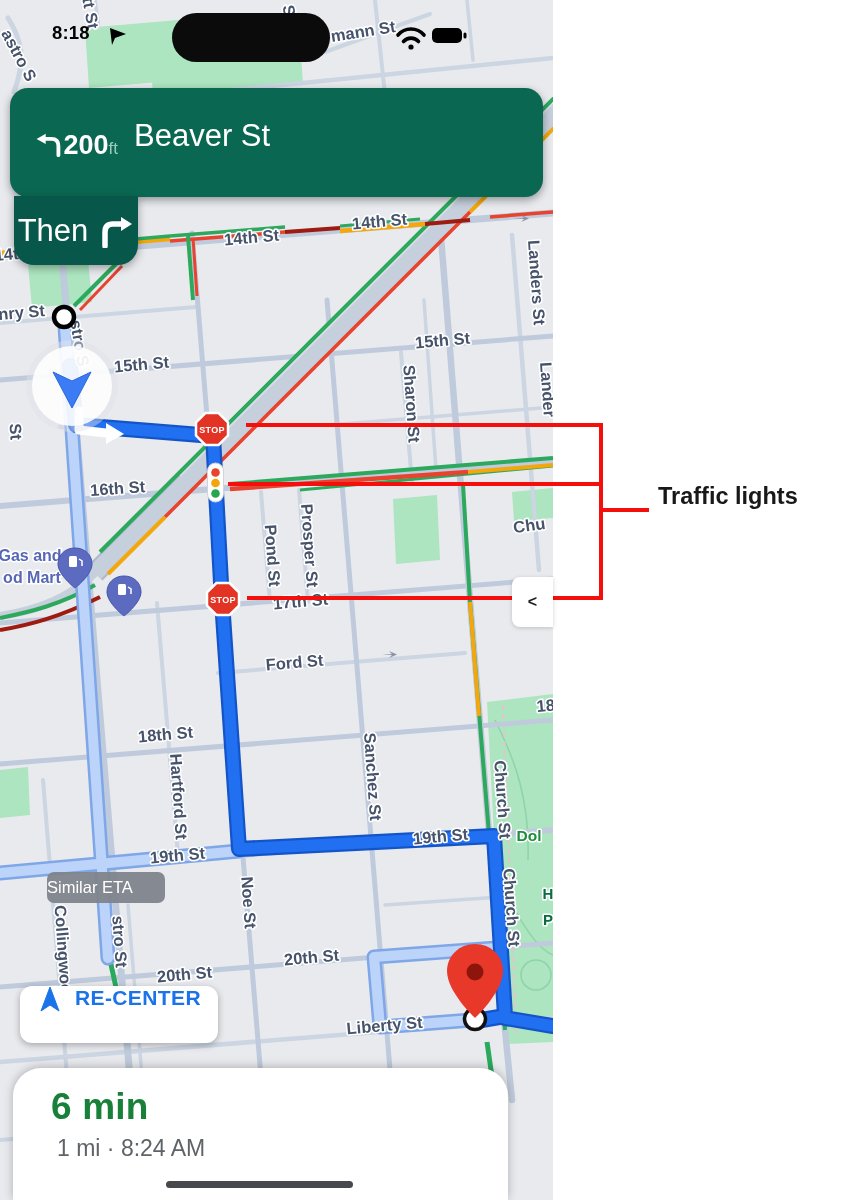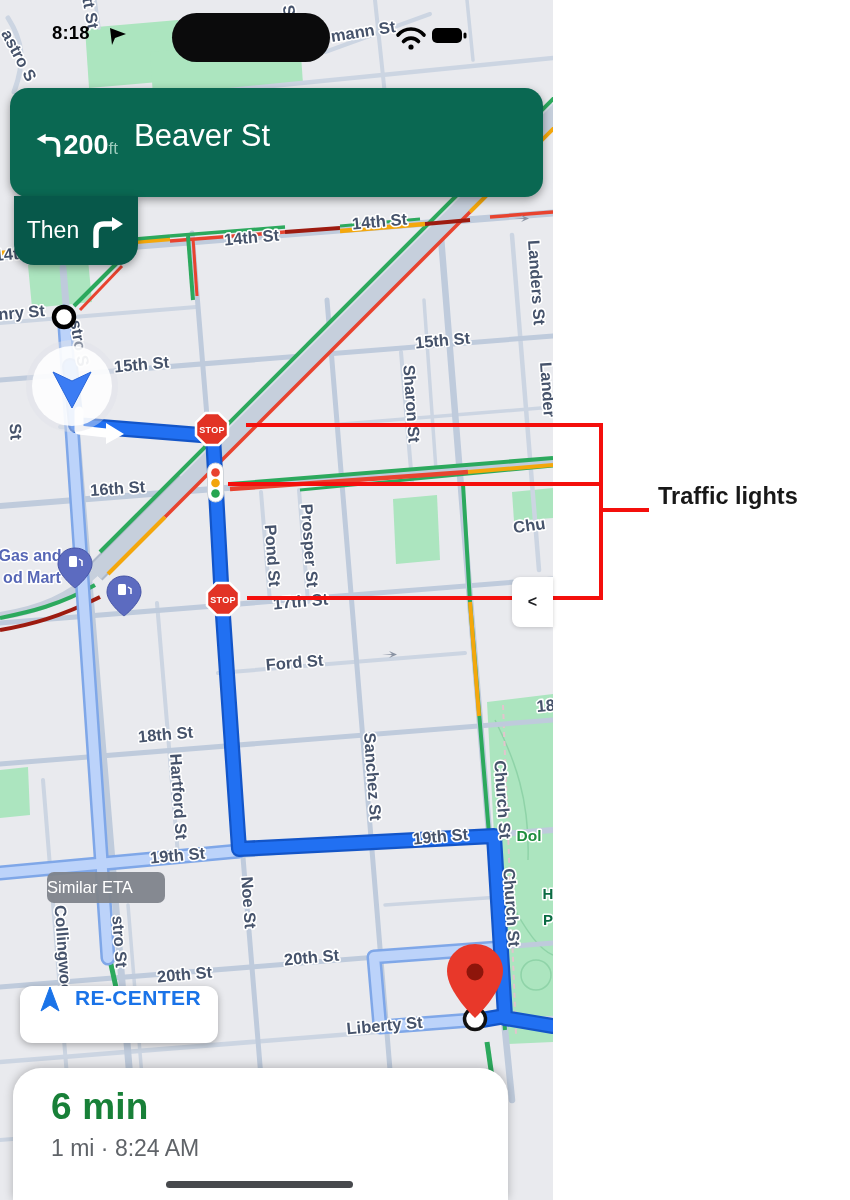--- a/index.html
+++ b/index.html
@@ -23,40 +23,40 @@
   #banner{position:absolute;left:10px;top:88px;width:533px;height:109px;border-radius:18px;
           background:var(--banner-green,#0a6852);box-shadow:0 3px 9px rgba(0,0,0,.38);
           display:flex;align-items:center;color:#fff;}
   #banner .leftcol{width:86px;margin-left:22px;display:flex;flex-direction:row;align-items:center;}
   #banner .dist{font-size:27px;font-weight:700;line-height:1;margin-top:5px;white-space:nowrap;}
   #banner .dist .unit{font-size:17px;font-weight:400;color:#9ccabb;}
   #banner .instruction{font-size:31px;font-weight:500;margin-left:16px;margin-bottom:14px;text-align:right;}
   #thenbox{position:absolute;left:14px;top:196px;width:124px;height:69px;border-radius:0 0 20px 20px;
            background:var(--then-green,#07584a);box-shadow:0 3px 8px rgba(0,0,0,.35);
            display:flex;align-items:center;justify-content:center;gap:10px;color:#fff;}
-  #thenbox .thentxt{font-size:23px;font-weight:500;}
+  #thenbox .thentxt{font-size:31px;font-weight:500;}
   
   #similar-eta{position:absolute;left:47px;top:872px;width:118px;height:31px;border-radius:7px;
                background:rgba(128,132,139,.95);color:#fff;font-size:16.5px;display:flex;
                align-items:center;justify-content:flex-start;}
   #similar-eta::after{content:"";position:absolute;right:16px;top:-5px;width:11px;height:11px;
                background:rgba(128,132,139,.95);transform:rotate(45deg);z-index:-1;}
   
   #recenter{position:absolute;left:20px;top:986px;width:198px;height:57px;background:#fff;border-radius:12px;
             box-shadow:0 2px 7px rgba(0,0,0,.3);display:flex;align-items:flex-start;justify-content:center;gap:12px;}
   #recenter .rctxt{color:var(--recenter-blue,#1a73e8);font-size:21px;font-weight:700;letter-spacing:.4px;}
   
   #edgebox{position:absolute;left:512px;top:577px;width:41px;height:50px;background:#fff;border-radius:8px 0 0 8px;
            box-shadow:0 1px 4px rgba(0,0,0,.18);display:flex;align-items:center;justify-content:center;
            font-size:16px;font-weight:700;color:#202124;}
   
   #etacard{position:absolute;left:13px;top:1068px;width:495px;height:132px;background:#fff;
            border-radius:28px 28px 0 0;box-shadow:0 -1px 10px rgba(0,0,0,.25);padding:18px 0 0 38px;box-sizing:border-box;}
   #etacard .duration{color:var(--eta-green,#188038);font-size:37px;font-weight:700;letter-spacing:.2px;}
-  #etacard .details{color:#5f6368;font-size:23px;margin-top:7px;}
+  #etacard .details{color:#5f6368;font-size:23px;margin-top:7px;margin-left:6px;}
   #homebar{position:absolute;left:166px;top:1181px;width:187px;height:7px;border-radius:4px;background:#47494d;}
   
   #annotation-text{position:absolute;left:658px;top:480px;color:#181818;font-size:23.5px;font-weight:600;
                    line-height:32px;white-space:nowrap;}
 </style>
 </head>
 <body>
 
 <div id="screen">
 

